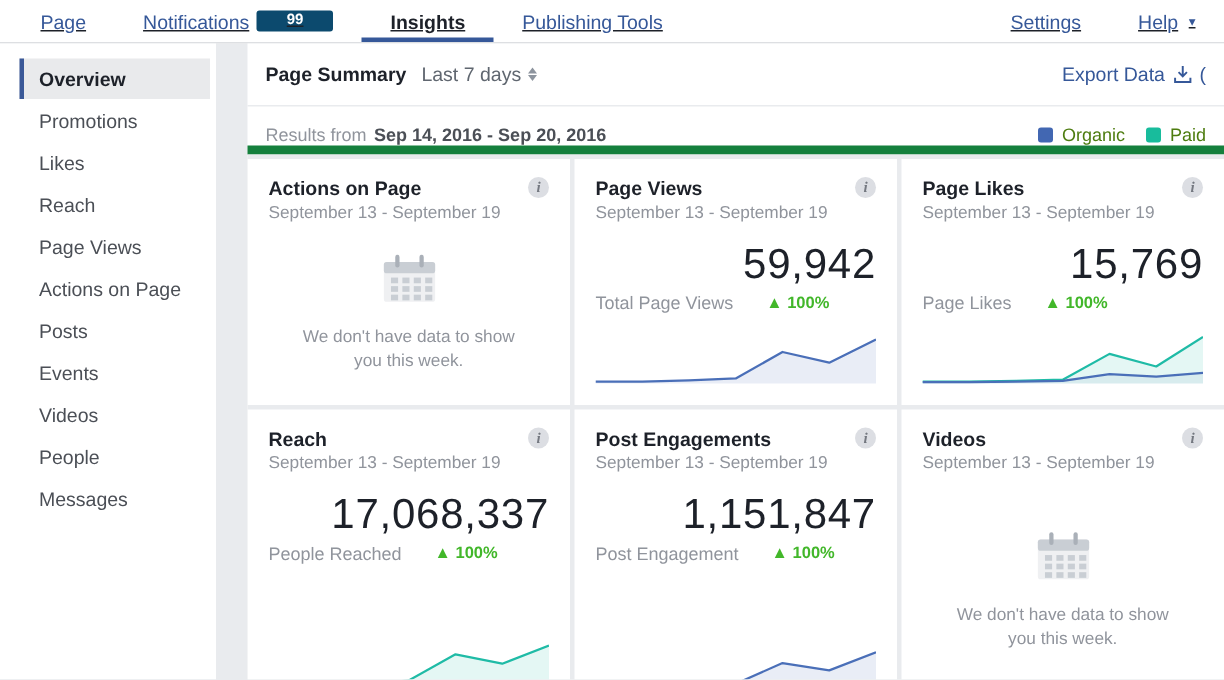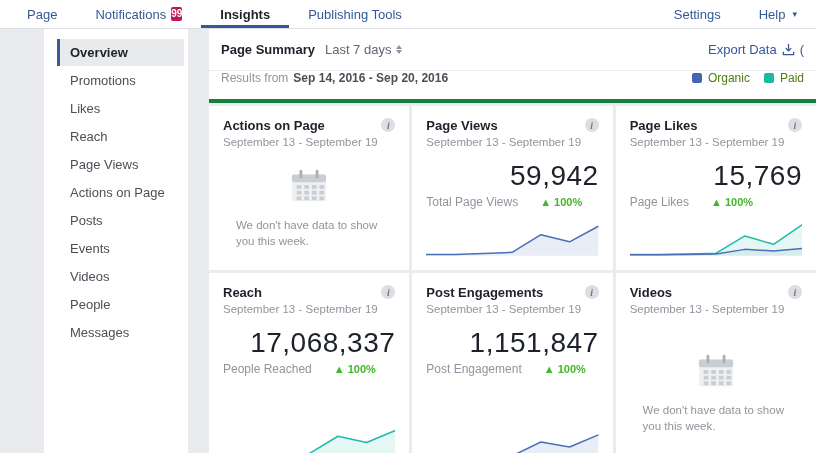--- a/index.html
+++ b/index.html
@@ -4,36 +4,36 @@
 <style>
   * { margin:0; padding:0; box-sizing:border-box; }
   html,body { width:816px; height:453px; overflow:hidden; }
   body {
     font-family:"Liberation Sans","DejaVu Sans",sans-serif;
     background:#e9ebee; color:#1d2129; font-size:13px;
   }
   
   .topnav {
     height:29px; background:#fff; border-bottom:1px solid #dddfe2;
-    display:flex; align-items:stretch; justify-content:space-between;
+    display:flex; align-items:stretch; justify-content:space-between;text-decoration:underline;
   }
   .nav-left { display:flex; align-items:stretch; padding-left:8px; }
   .nav-right { display:flex; align-items:stretch; }
   .nav-item {
     display:flex; align-items:center; gap:5px; padding:0 19px;
     color:#365899; cursor:pointer; text-decoration:none; position:relative;
   }
   .nav-item.active { font-weight:bold; color:#1d2129; border-bottom:3px solid #365899; padding-top:3px; }
   .badge {
-    background:#be185d; color:#fff; font-size:10px; font-weight:bold;
-    border-radius:2px; padding:1px 0; line-height:12px;
+    background:#0c4a6e; color:#fff; font-size:10px; font-weight:bold;
+    border-radius:2px; padding:1px 20px; line-height:12px;
   }
   .caret { font-size:9px; color:#365899; margin-left:2px; }
   
-  .main { display:flex; height:424px;padding-left:44px; }
+  .main { display:flex; height:424px; }
   .sidebar {
     width:144px; background:#fff; padding:10px 4px 0 13px; flex:none;
   }
   .side-item {
     display:block; padding:6px 10px; margin-bottom:1px; color:#4b4f56;
     border-left:3px solid transparent; cursor:pointer;
   }
   .side-item.active {
     background:#e9eaec; border-left-color:#3b5998; font-weight:bold; color:#1d2129;
   }
@@ -53,22 +53,22 @@
   .sort-arrows { display:flex; flex-direction:column; gap:1px; }
   .sort-arrows i { display:block; width:0; height:0; border-left:3px solid transparent; border-right:3px solid transparent; }
   .sort-arrows .up { border-bottom:4px solid #8d949e; }
   .sort-arrows .down { border-top:4px solid #8d949e; }
   .export-link {
     margin-left:auto; color:#365899; display:flex; align-items:center; gap:5px;
     cursor:pointer; text-decoration:none; white-space:nowrap;
   }
   
   .results-bar {
-    height:32px; display:flex; align-items:flex-start; padding:0 12px;
-    border-bottom:4px solid #15803d; flex:none; font-size:12px;
+    height:32px; display:flex; align-items:flex-end; padding:0 12px;
+    border-bottom:6px solid #15803d; flex:none; font-size:12px;
   }
   .results-prefix { color:#90949c; margin-right:5px; }
   .results-dates { font-weight:bold; color:#4b4f56; }
   .legend { margin-left:auto; display:flex; align-items:center; gap:14px; }
   .legend-item { display:flex; align-items:center; gap:6px; color:#4d7c0f; font-size:12px; }
   .swatch { width:10px; height:10px; border-radius:2px; display:inline-block; }
   
   .cards {
     flex:1; display:grid; grid-template-columns:1fr 1fr 1fr;
     grid-template-rows:164px 200px; gap:3px; background:#e9ebee; padding-top:3px;
@@ -81,21 +81,21 @@
     margin-left:auto; width:14px; height:14px; border-radius:50%;
     background:#dcdee3; color:#747880; font:italic bold 10px "Liberation Serif",serif;
     display:flex; align-items:center; justify-content:center; cursor:pointer;
   }
   .card-date { color:#90949c; font-size:11.5px; margin-top:3px; }
   .card-value { font-size:28px; font-weight:300; letter-spacing:0.5px; margin-top:12px; color:#1d2129;text-align:right; }
   .card-metric { display:flex; align-items:center; gap:22px; margin-top:3px; font-size:12px; color:#90949c; }
   .delta { color:#42b72a; font-weight:bold; font-size:11px; }
   .chart { width:100%; height:52px; margin-top:auto; display:block; }
   .empty-box { margin:auto 0; display:flex; flex-direction:column; align-items:center; padding-top:10px; }
-  .empty-text { color:#90949c; font-size:11.5px; text-align:left; width:85%; margin-top:12px; line-height:1.4; }
+  .empty-text { color:#90949c; font-size:11.5px; text-align:center; width:85%; margin-top:12px; line-height:1.4; }
   .cal-icon { display:block; }
 </style>
 </head>
 <body>
 
 <div class="app">
   <header class="topnav">
     <nav class="nav-left">
         <a class="nav-item">
           <span>Page</span>

